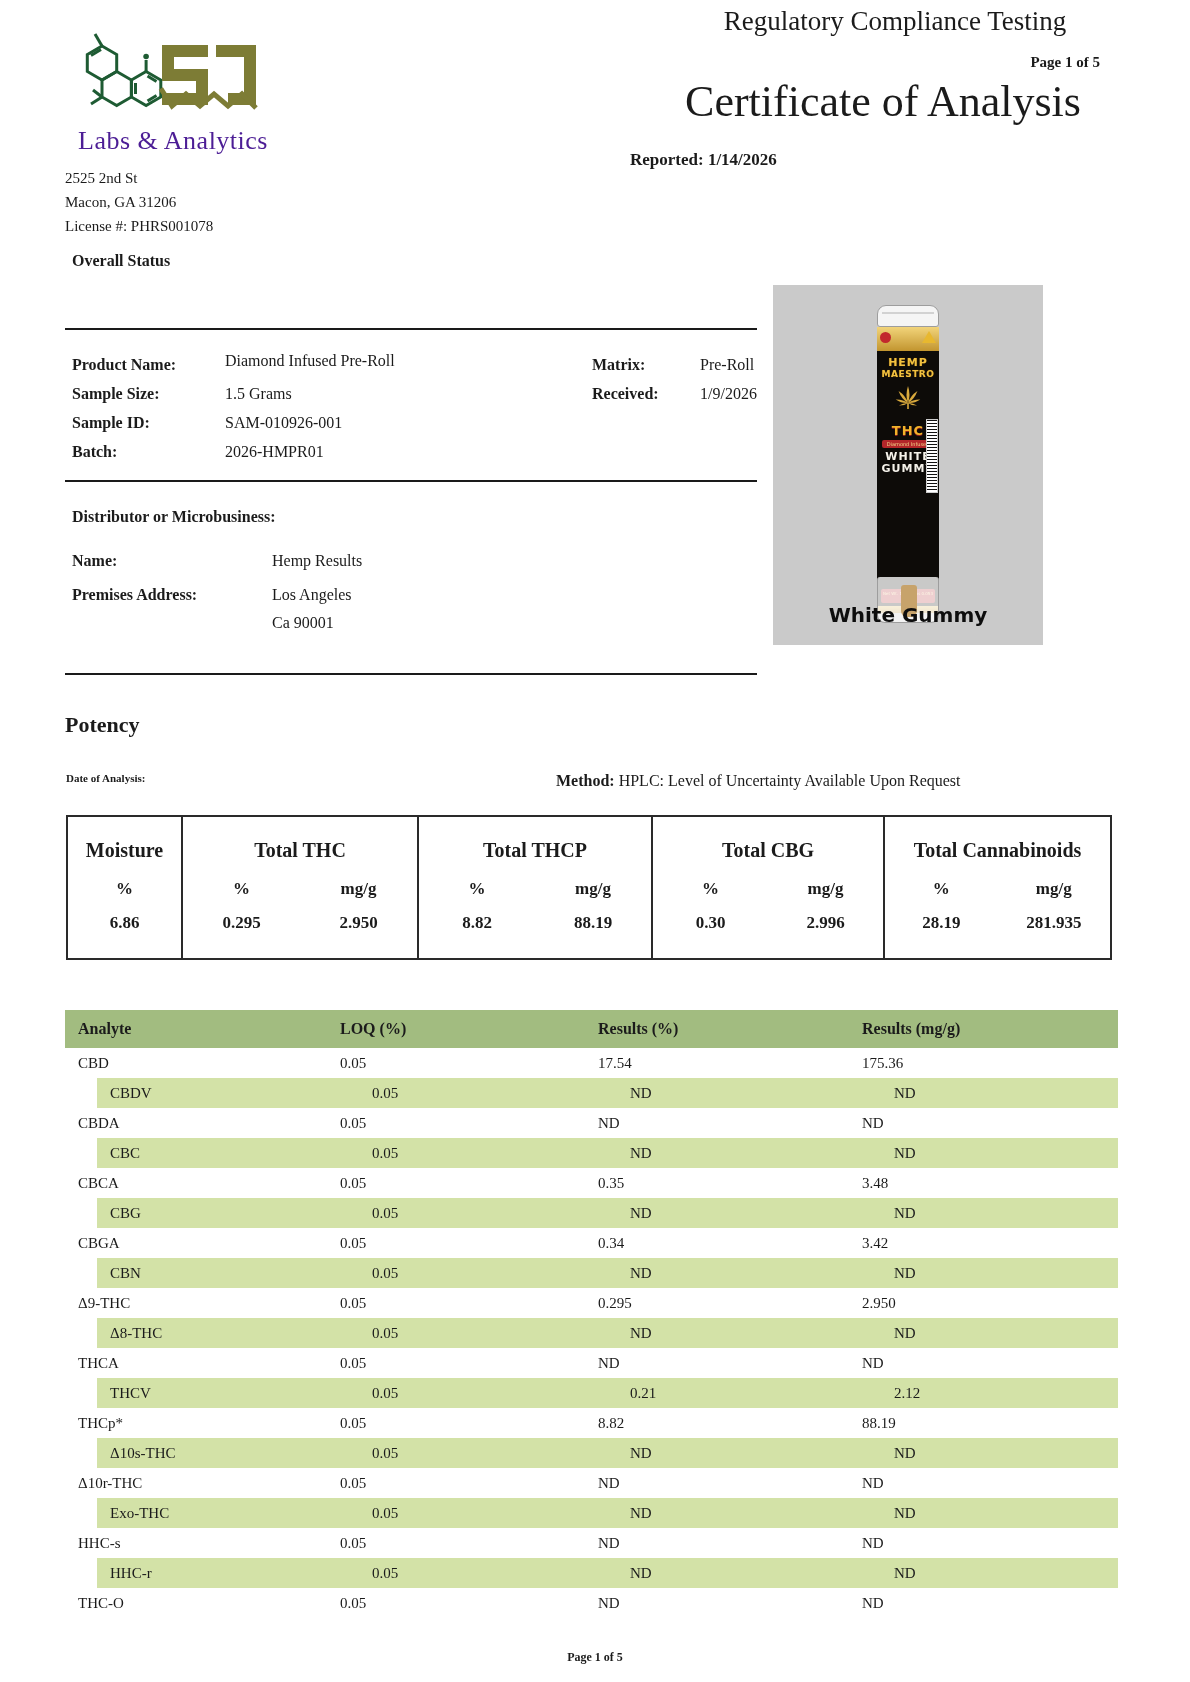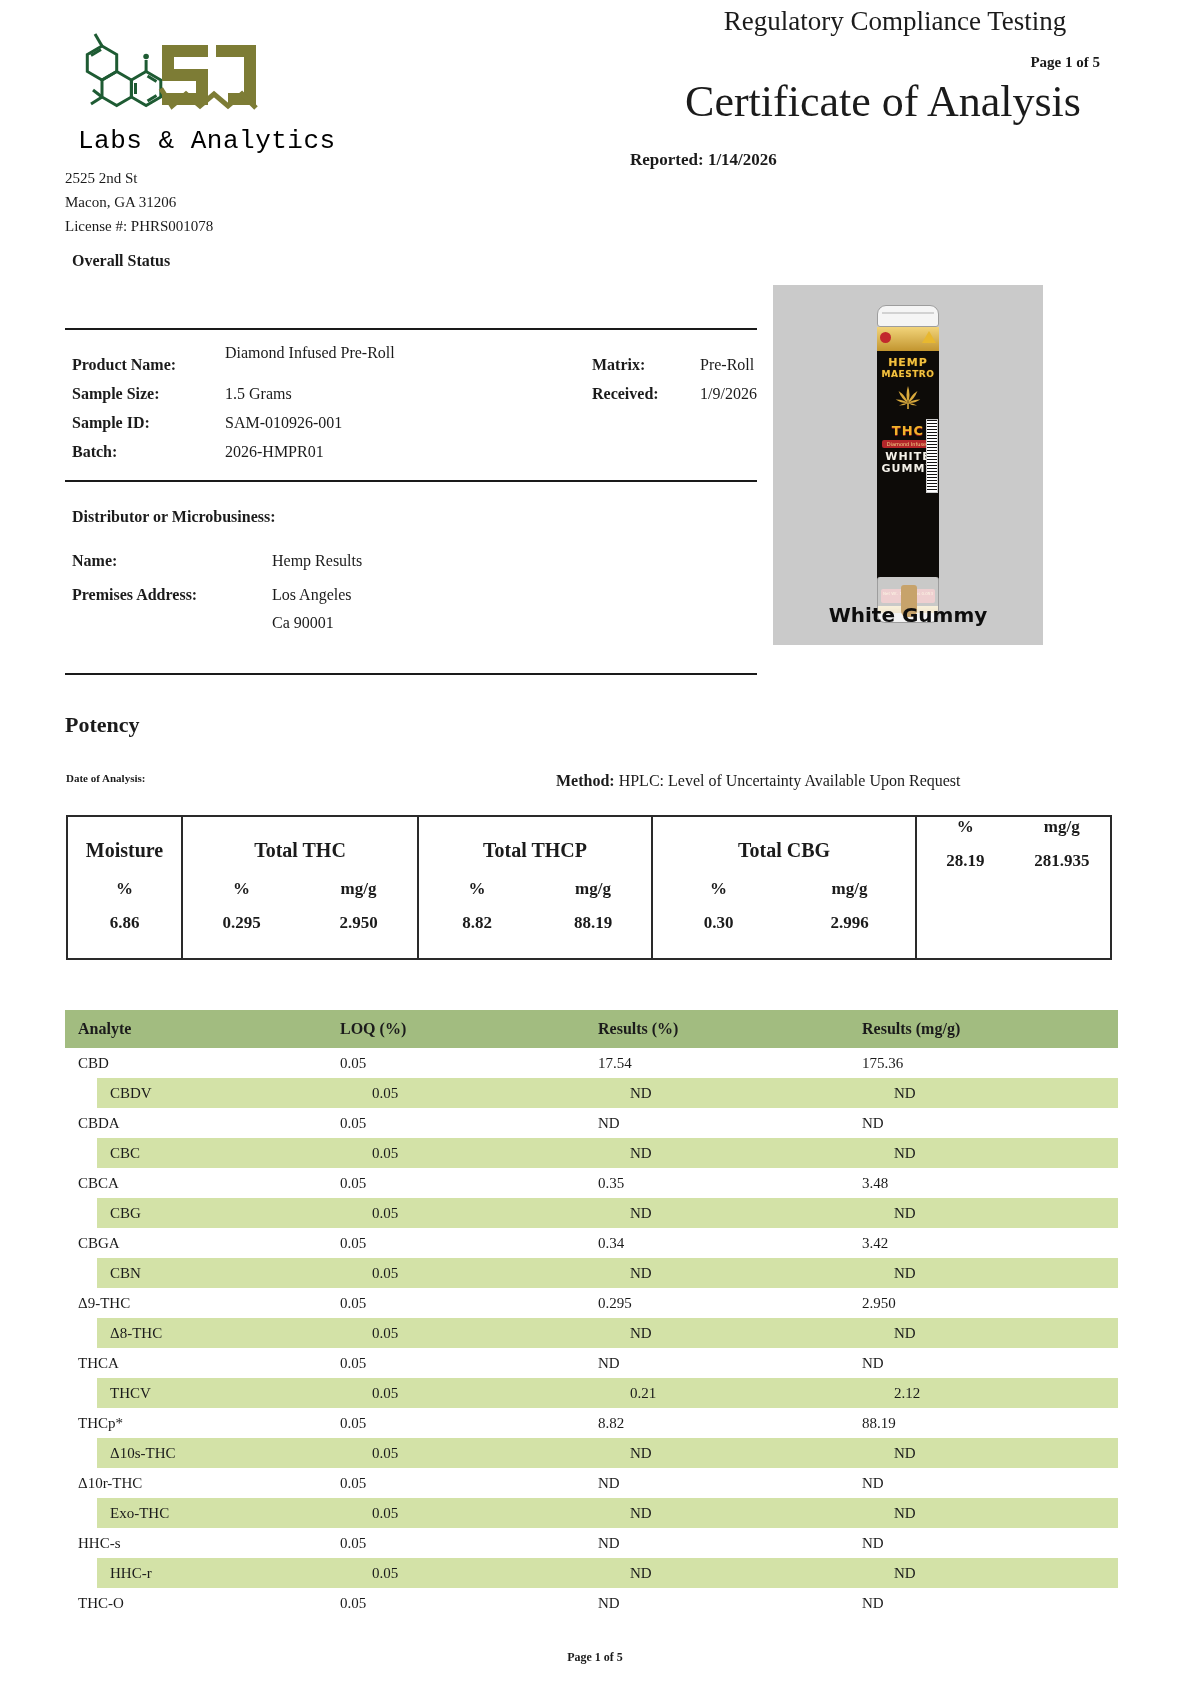--- a/index.html
+++ b/index.html
@@ -8,21 +8,21 @@
   .abs{position:absolute;}
   .b{font-weight:bold;}
   .rule{position:absolute;left:65px;width:692px;height:0;border-top:2px solid #1a1a1a;}
 
   
   .doc-type{top:6px;left:660px;width:470px;text-align:center;font-size:27px;}
   .page-ind{top:54px;left:940px;width:160px;text-align:right;font-size:15px;font-weight:bold;}
   .coa-title{top:76px;left:640px;width:486px;text-align:center;font-size:44px;}
   .reported{top:150px;left:630px;font-size:17px;font-weight:bold;}
 
-  .logo-sub{top:126px;left:78px;font-family:Liberation Mono, monospace;font-size:26px;color:#000000;letter-spacing:.5px;}
+  .logo-sub{top:126px;left:78px;font-family:Liberation Serif, serif;font-size:26px;color:#4c1d95;letter-spacing:.5px;}
   .lab-addr{top:166px;left:65px;font-size:15px;line-height:24px;}
   .overall{top:252px;left:72px;font-size:16px;font-weight:bold;}
 
   
   .lbl{font-size:16px;font-weight:bold;}
   .val{font-size:16px;}
 
   
   .imgbox{top:285px;left:773px;width:270px;height:360px;background:#cacaca;}
   .caption{position:absolute;left:0;top:318px;width:100%;text-align:center;
@@ -62,21 +62,21 @@
   .method{top:772px;left:556px;font-size:16px;}
 
   
   .sum-table{top:815px;left:66px;width:1046px;height:145px;border:2px solid #2a2a2a;
              display:flex;box-sizing:border-box;}
   .sum-col{display:flex;flex-direction:column;box-sizing:border-box;}
   .sum-col + .sum-col{border-left:2px solid #2a2a2a;}
   .sum-col:nth-child(1){width:113px;}
   .sum-col:nth-child(2){width:236px;}
   .sum-col:nth-child(3){width:234px;}
-  .sum-col:nth-child(4){width:264px;}
+  .sum-col:nth-child(4){width:232px;}
   .sum-col:nth-child(5){flex:1;}
   .sum-title{height:62px;display:flex;align-items:center;justify-content:center;
              font-size:20px;font-weight:bold;padding-top:4px;box-sizing:border-box;}
   .sum-row{display:flex;height:34px;}
   .sum-cell{flex:1;text-align:center;font-size:17px;font-weight:bold;}
 
   
   .a-table{top:1010px;left:65px;width:1053px;}
   .a-header{display:grid;grid-template-columns:262px 258px 264px 1fr;background:#a2bc80;
             height:38px;align-items:center;font-size:16px;font-weight:bold;margin-bottom:0;}
@@ -126,21 +126,21 @@
     <div>License #: PHRS001078</div>
   </div>
 
   <div class="abs overall">Overall Status</div>
 
   <div class="rule" style="top:328px"></div>
   <div class="rule" style="top:480px"></div>
   <div class="rule" style="top:673px"></div>
 
   <div class="abs lbl" style="top:356px;left:72px">Product Name:</div>
-  <div class="abs val" style="top:344px;left:225px">Diamond Infused Pre-Roll</div>
+  <div class="abs val" style="top:352px;left:225px">Diamond Infused Pre-Roll</div>
   <div class="abs lbl" style="top:385px;left:72px">Sample Size:</div>
   <div class="abs val" style="top:385px;left:225px">1.5 Grams</div>
   <div class="abs lbl" style="top:414px;left:72px">Sample ID:</div>
   <div class="abs val" style="top:414px;left:225px">SAM-010926-001</div>
   <div class="abs lbl" style="top:443px;left:72px">Batch:</div>
   <div class="abs val" style="top:443px;left:225px">2026-HMPR01</div>
   <div class="abs lbl" style="top:356px;left:592px">Matrix:</div>
   <div class="abs val" style="top:356px;left:700px">Pre-Roll</div>
   <div class="abs lbl" style="top:385px;left:592px">Received:</div>
   <div class="abs val" style="top:385px;left:700px">1/9/2026</div>
@@ -246,20 +246,21 @@
         <div class="sum-row">
           <div class="sum-cell">%</div>
           <div class="sum-cell">mg/g</div>
         </div>
         <div class="sum-row">
           <div class="sum-cell">0.30</div>
           <div class="sum-cell">2.996</div>
         </div>
       </div>
       <div class="sum-col">
+        <div class="sum-title">Total Cannabinoids</div>
         <div class="sum-row">
           <div class="sum-cell">%</div>
           <div class="sum-cell">mg/g</div>
         </div>
         <div class="sum-row">
           <div class="sum-cell">28.19</div>
           <div class="sum-cell">281.935</div>
         </div>
       </div>
     </div>

